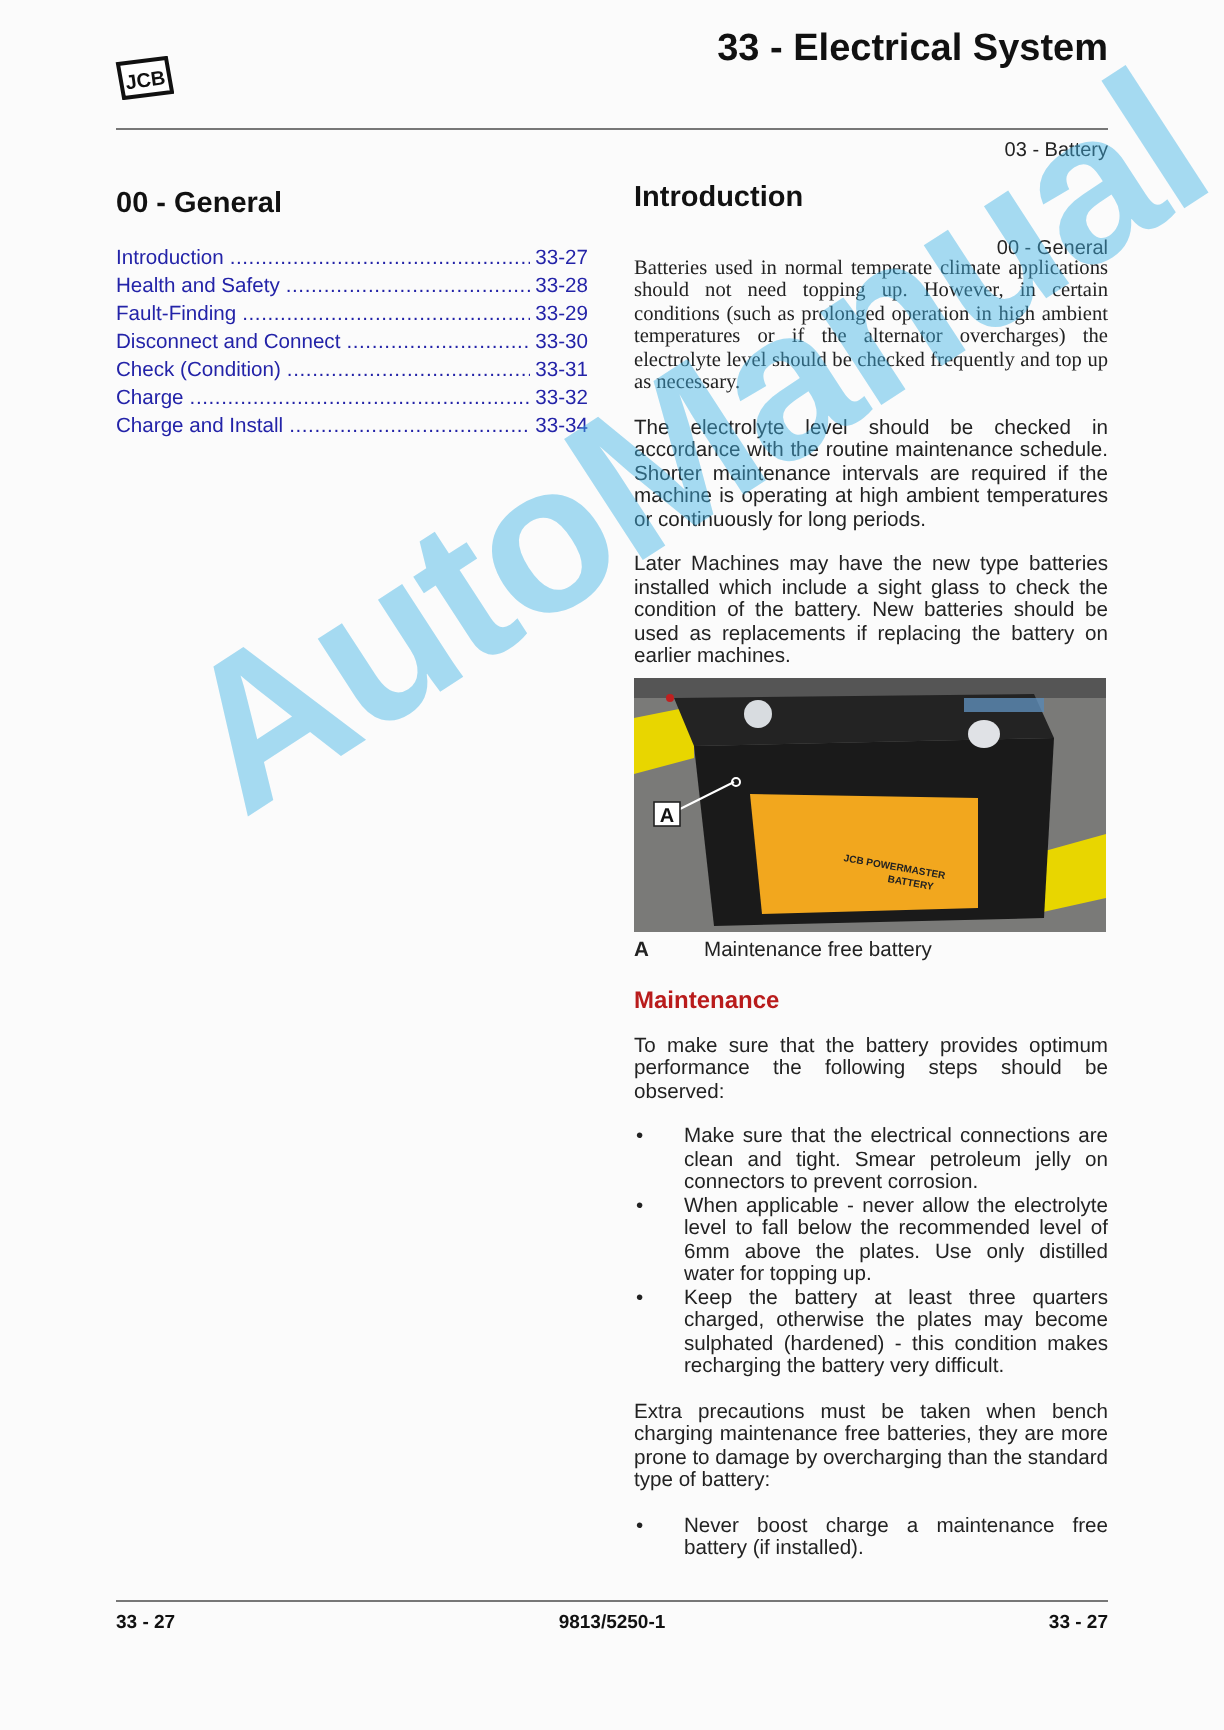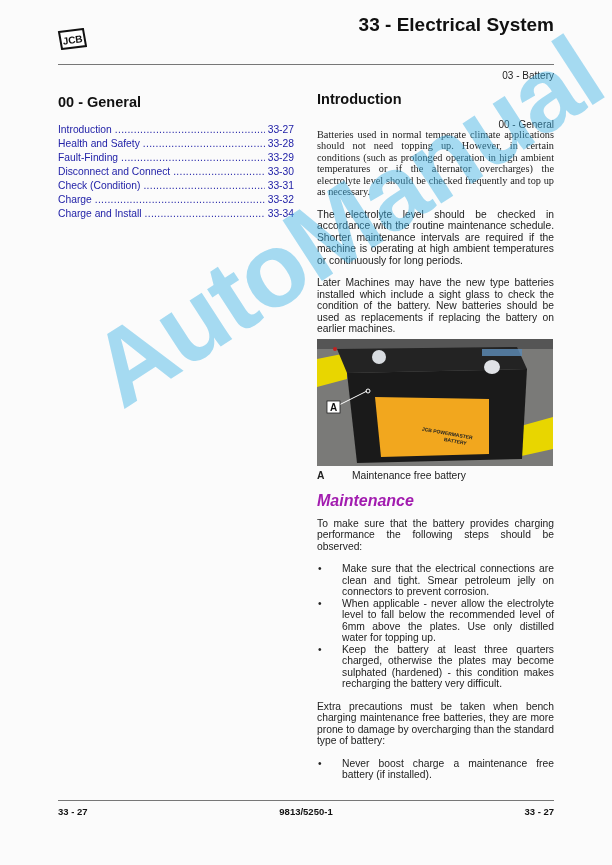--- a/index.html
+++ b/index.html
@@ -23,21 +23,21 @@
   .toc-row .dots::after { content:"....................................................................................................................."; letter-spacing:0.3px; }
   .toc-row .pg { white-space:nowrap;text-align:center; }
   .right-col { position:absolute; left:317px; top:94px; width:237px; font-size:10.3px; line-height:11.5px; }
   .right-col p { margin:0; text-align:justify; }
   .intro-p1 { margin-top:23px !important;font-family:Liberation Serif, serif; }
   .gap { margin-top:11px !important; }
   .fig-title { text-align:center; font-weight:bold; font-size:10.3px; margin-top:11px; }
   .figure { position:relative; width:236px; height:127px; margin-top:4px; background:#6e6e6e; overflow:hidden; }
   .legend { display:flex; margin-top:4px; }
   .legend .k { width:35px; font-weight:bold; }
-  h2 { margin:14px 0 0 0; font-size:16px; font-weight:bold; color:#a21caf;font-style:italic; }
+  h2 { margin:14px 0 0 0; font-size:12px; font-weight:bold; color:#b91c1c; }
   ul.bul { list-style:none; padding:0; margin:11px 0 0 0; }
   ul.bul li { display:flex; }
   ul.bul li .b { width:24px; flex:none; padding-left:1px; }
   ul.bul li .tx { flex:1; text-align:justify; }
   .footer { position:absolute; top:806px; left:58px; width:496px; font-size:9.5px; font-weight:bold; color:#111; }
   .footer .l { position:absolute; left:0; }
   .footer .c { position:absolute; left:0; right:0; text-align:center; }
   .footer .r { position:absolute; right:0; }
   .watermark {
     position:absolute; left:70px; top:330px; font-size:105px; font-weight:bold;
@@ -132,21 +132,21 @@
       <rect x="10" y="62" width="13" height="12" fill="#fff" stroke="#222" stroke-width="0.8"></rect>
       <text x="16.5" y="72" font-size="10" font-weight="bold" fill="#111" text-anchor="middle">A</text>
     </svg>
   </div>
   <div class="legend">
     <span class="k">A</span>
     <span>Maintenance free battery</span>
   </div>
 
   <h2>Maintenance</h2>
-  <p class="gap">To make sure that the battery provides charging performance the following steps should be observed:</p>
+  <p class="gap">To make sure that the battery provides optimum performance the following steps should be observed:</p>
   <ul class="bul">
     <li>
         <span class="b">•</span>
         <span class="tx">Make sure that the electrical connections are clean and tight. Smear petroleum jelly on connectors to prevent corrosion.</span>
       </li>
     <li>
         <span class="b">•</span>
         <span class="tx">When applicable - never allow the electrolyte level to fall below the recommended level of 6mm above the plates. Use only distilled water for topping up.</span>
       </li>
     <li>

